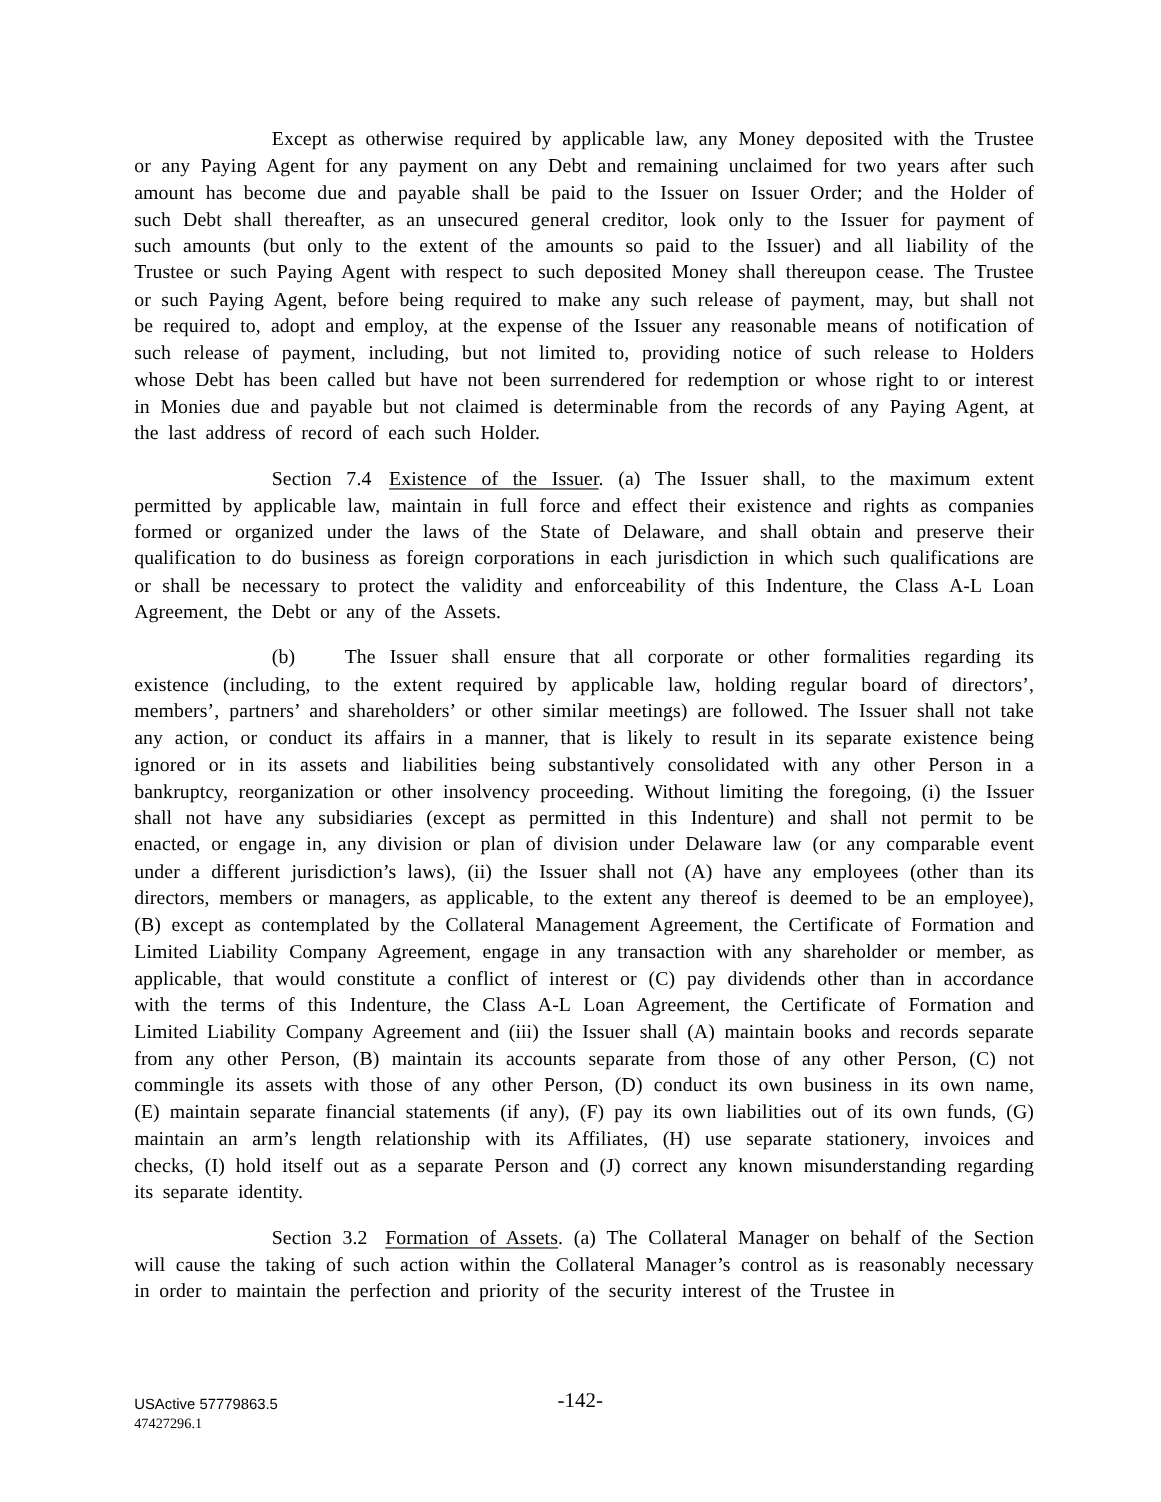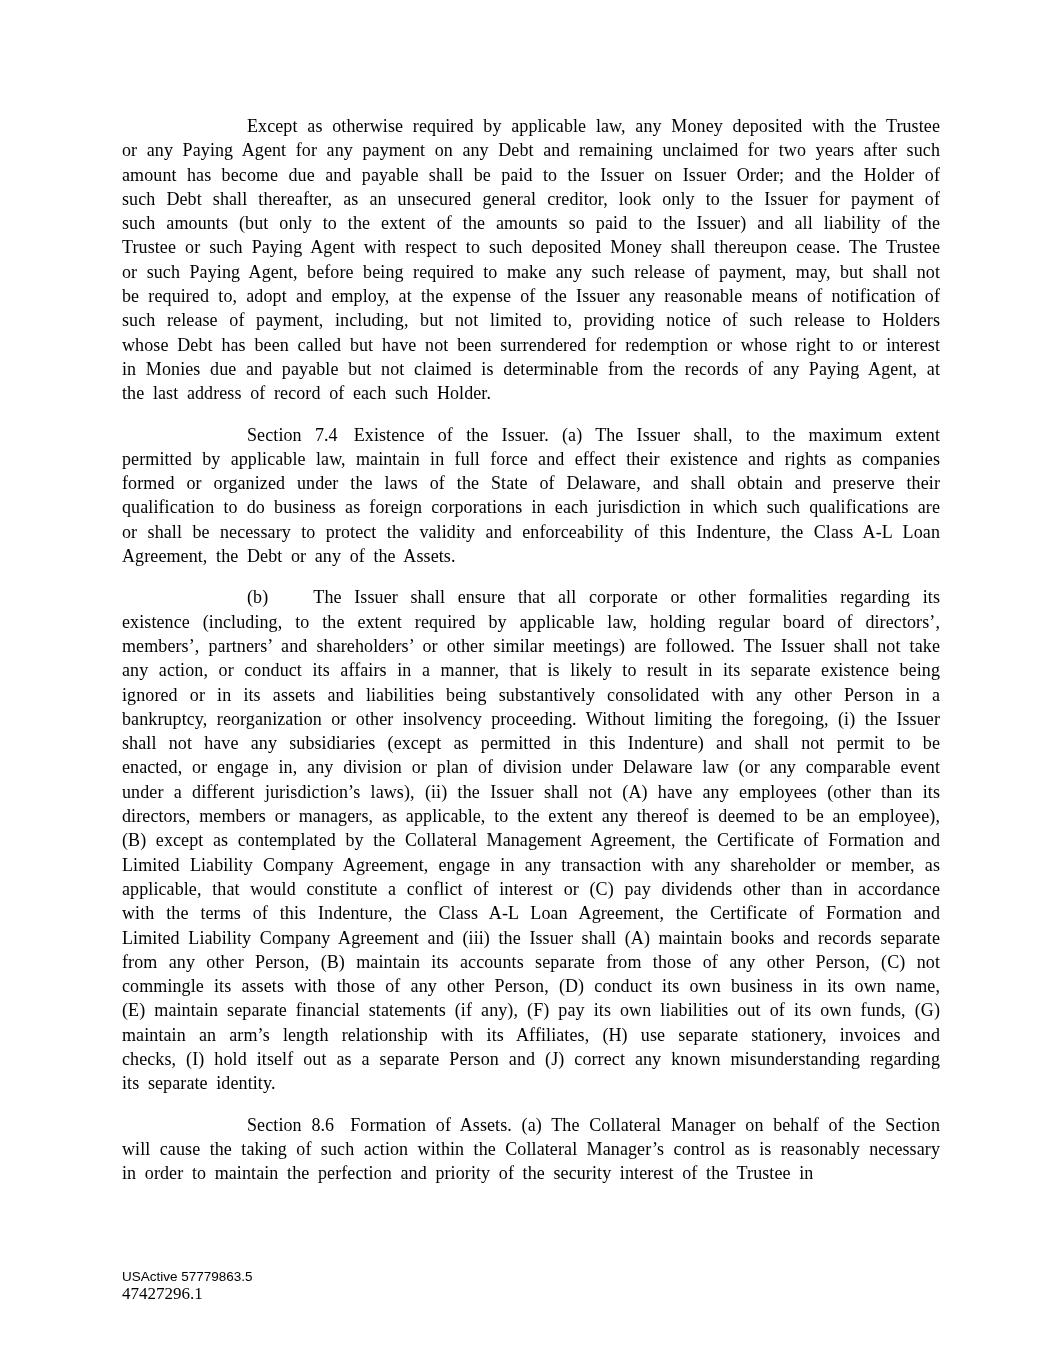--- a/index.html
+++ b/index.html
@@ -24,20 +24,21 @@
     font-size: 18px;
     line-height: 24.3px;
     text-align: justify;
     word-spacing: 4px;
     letter-spacing: 0.1px;
     text-indent: 125px;
     margin-bottom: 17px;
   }
   .sec-label { margin-right: 16px; }
   .sec-title {
+    text-decoration: underline;
     text-underline-offset: 3px;
   }
   .sub-label { margin-right: 45px; }
   .footer {
     position: absolute;
     left: 0;
     top: 1262px;
     width: 100%;
     height: 60px;
   }
@@ -46,21 +47,21 @@
     left: 122px;
     top: 6px;
   }
   .footer-id1 {
     font-family: "Liberation Sans", sans-serif;
     font-size: 13.5px;
     line-height: 17px;
   }
   .footer-id2 {
     font-family: "Liberation Serif", serif;
-    font-size: 17px;
+    font-size: 13px;
     line-height: 17px;
   }
   .page-num {
     position: absolute;
     left: 0;
     top: 0;
     width: 100%;
     text-align: center;
     font-family: "Liberation Serif", serif;
     font-size: 19px;
@@ -72,23 +73,24 @@
 
 <div class="page">
   <div class="content">
 
     <p class="para">Except as otherwise required by applicable law, any Money deposited with the Trustee or any Paying Agent for any payment on any Debt and remaining unclaimed for two years after such amount has become due and payable shall be paid to the Issuer on Issuer Order; and the Holder of such Debt shall thereafter, as an unsecured general creditor, look only to the Issuer for payment of such amounts (but only to the extent of the amounts so paid to the Issuer) and all liability of the Trustee or such Paying Agent with respect to such deposited Money shall thereupon cease.  The Trustee or such Paying Agent, before being required to make any such release of payment, may, but shall not be required to, adopt and employ, at the expense of the Issuer any reasonable means of notification of such release of payment, including, but not limited to, providing notice of such release to Holders whose Debt has been called but have not been surrendered for redemption or whose right to or interest in Monies due and payable but not claimed is determinable from the records of any Paying Agent, at the last address of record of each such Holder.</p>
 
     <p class="para"><span class="sec-label">Section 7.4</span><span class="sec-title">Existence of the Issuer</span><span>.  (a) The Issuer shall, to the maximum extent permitted by applicable law, maintain in full force and effect their existence and rights as companies formed or organized under the laws of the State of Delaware, and shall obtain and preserve their qualification to do business as foreign corporations in each jurisdiction in which such qualifications are or shall be necessary to protect the validity and enforceability of this Indenture, the Class A-L Loan Agreement, the Debt or any of the Assets.</span></p>
 
     <p class="para"><span class="sub-label">(b)</span><span>The Issuer shall ensure that all corporate or other formalities regarding its existence (including, to the extent required by applicable law, holding regular board of directors’, members’, partners’ and shareholders’ or other similar meetings) are followed.  The Issuer shall not take any action, or conduct its affairs in a manner, that is likely to result in its separate existence being ignored or in its assets and liabilities being substantively consolidated with any other Person in a bankruptcy, reorganization or other insolvency proceeding.  Without limiting the foregoing, (i) the Issuer shall not have any subsidiaries (except as permitted in this Indenture) and shall not permit to be enacted, or engage in, any division or plan of division under Delaware law (or any comparable event under a different jurisdiction’s laws), (ii) the Issuer shall not (A) have any employees (other than its directors, members or managers, as applicable, to the extent any thereof is deemed to be an employee), (B) except as contemplated by the Collateral Management Agreement, the Certificate of Formation and Limited Liability Company Agreement, engage in any transaction with any shareholder or member, as applicable, that would constitute a conflict of interest or (C) pay dividends other than in accordance with the terms of this Indenture, the Class A-L Loan Agreement, the Certificate of Formation and Limited Liability Company Agreement and (iii) the Issuer shall (A) maintain books and records separate from any other Person, (B) maintain its accounts separate from those of any other Person, (C) not commingle its assets with those of any other Person, (D) conduct its own business in its own name, (E) maintain separate financial statements (if any), (F) pay its own liabilities out of its own funds, (G) maintain an arm’s length relationship with its Affiliates, (H) use separate stationery, invoices and checks, (I) hold itself out as a separate Person and (J) correct any known misunderstanding regarding its separate identity.</span></p>
 
-    <p class="para"><span class="sec-label">Section 8.6</span><span class="sec-title">Formation of Assets</span><span>.  (a) The Collateral Manager on behalf of the Section will cause the taking of such action within the Collateral Manager’s control as is reasonably necessary in order to maintain the perfection and priority of the security interest of the Trustee in</span></p>
+    <p class="para"><span class="sec-label">Section 3.2</span><span class="sec-title">Formation of Assets</span><span>.  (a) The Collateral Manager on behalf of the Section will cause the taking of such action within the Collateral Manager’s control as is reasonably necessary in order to maintain the perfection and priority of the security interest of the Trustee in</span></p>
 
   </div>
 
   <div class="footer">
     <div class="footer-left">
       <div class="footer-id1">USActive 57779863.5</div>
       <div class="footer-id2">47427296.1</div>
     </div>
+    <div class="page-num">-142-</div>
   </div>
 </div>
 
 </body></html>

